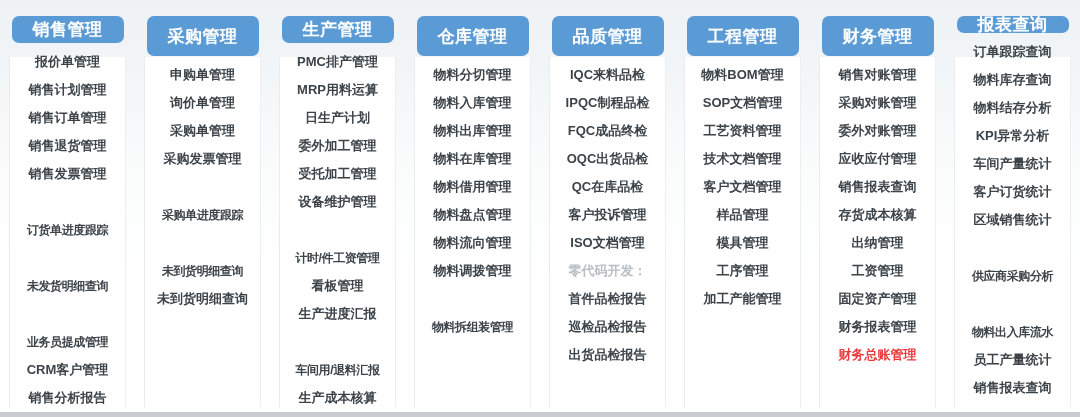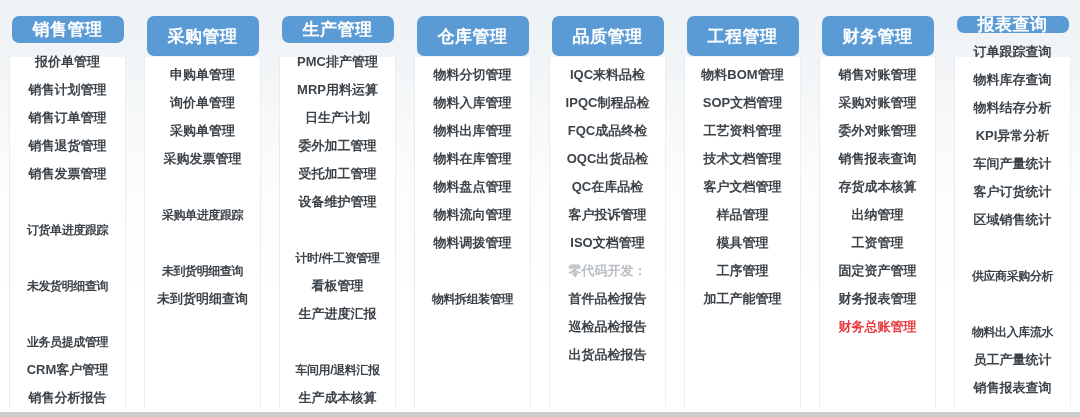--- a/index.html
+++ b/index.html
@@ -167,20 +167,21 @@
         </div>
       </div>
       <div class="card">
         <div class="card-body-bg"></div>
         <div class="card-header">仓库管理</div>
         <div class="card-items">
           <div class="card-item">物料分切管理</div>
           <div class="card-item">物料入库管理</div>
           <div class="card-item">物料出库管理</div>
           <div class="card-item">物料在库管理</div>
+          <div class="card-item">物料借用管理</div>
           <div class="card-item">物料盘点管理</div>
           <div class="card-item">物料流向管理</div>
           <div class="card-item">物料调拨管理</div>
           <div class="card-item tight">物料拆组装管理</div>
         </div>
       </div>
       <div class="card">
         <div class="card-body-bg"></div>
         <div class="card-header">品质管理</div>
         <div class="card-items">
@@ -212,20 +213,21 @@
           <div class="card-item">加工产能管理</div>
         </div>
       </div>
       <div class="card">
         <div class="card-body-bg"></div>
         <div class="card-header">财务管理</div>
         <div class="card-items">
           <div class="card-item">销售对账管理</div>
           <div class="card-item">采购对账管理</div>
           <div class="card-item">委外对账管理</div>
+          <div class="card-item">应收应付管理</div>
           <div class="card-item">销售报表查询</div>
           <div class="card-item">存货成本核算</div>
           <div class="card-item">出纳管理</div>
           <div class="card-item">工资管理</div>
           <div class="card-item">固定资产管理</div>
           <div class="card-item">财务报表管理</div>
           <div class="card-item danger">财务总账管理</div>
         </div>
       </div>
       <div class="card">

